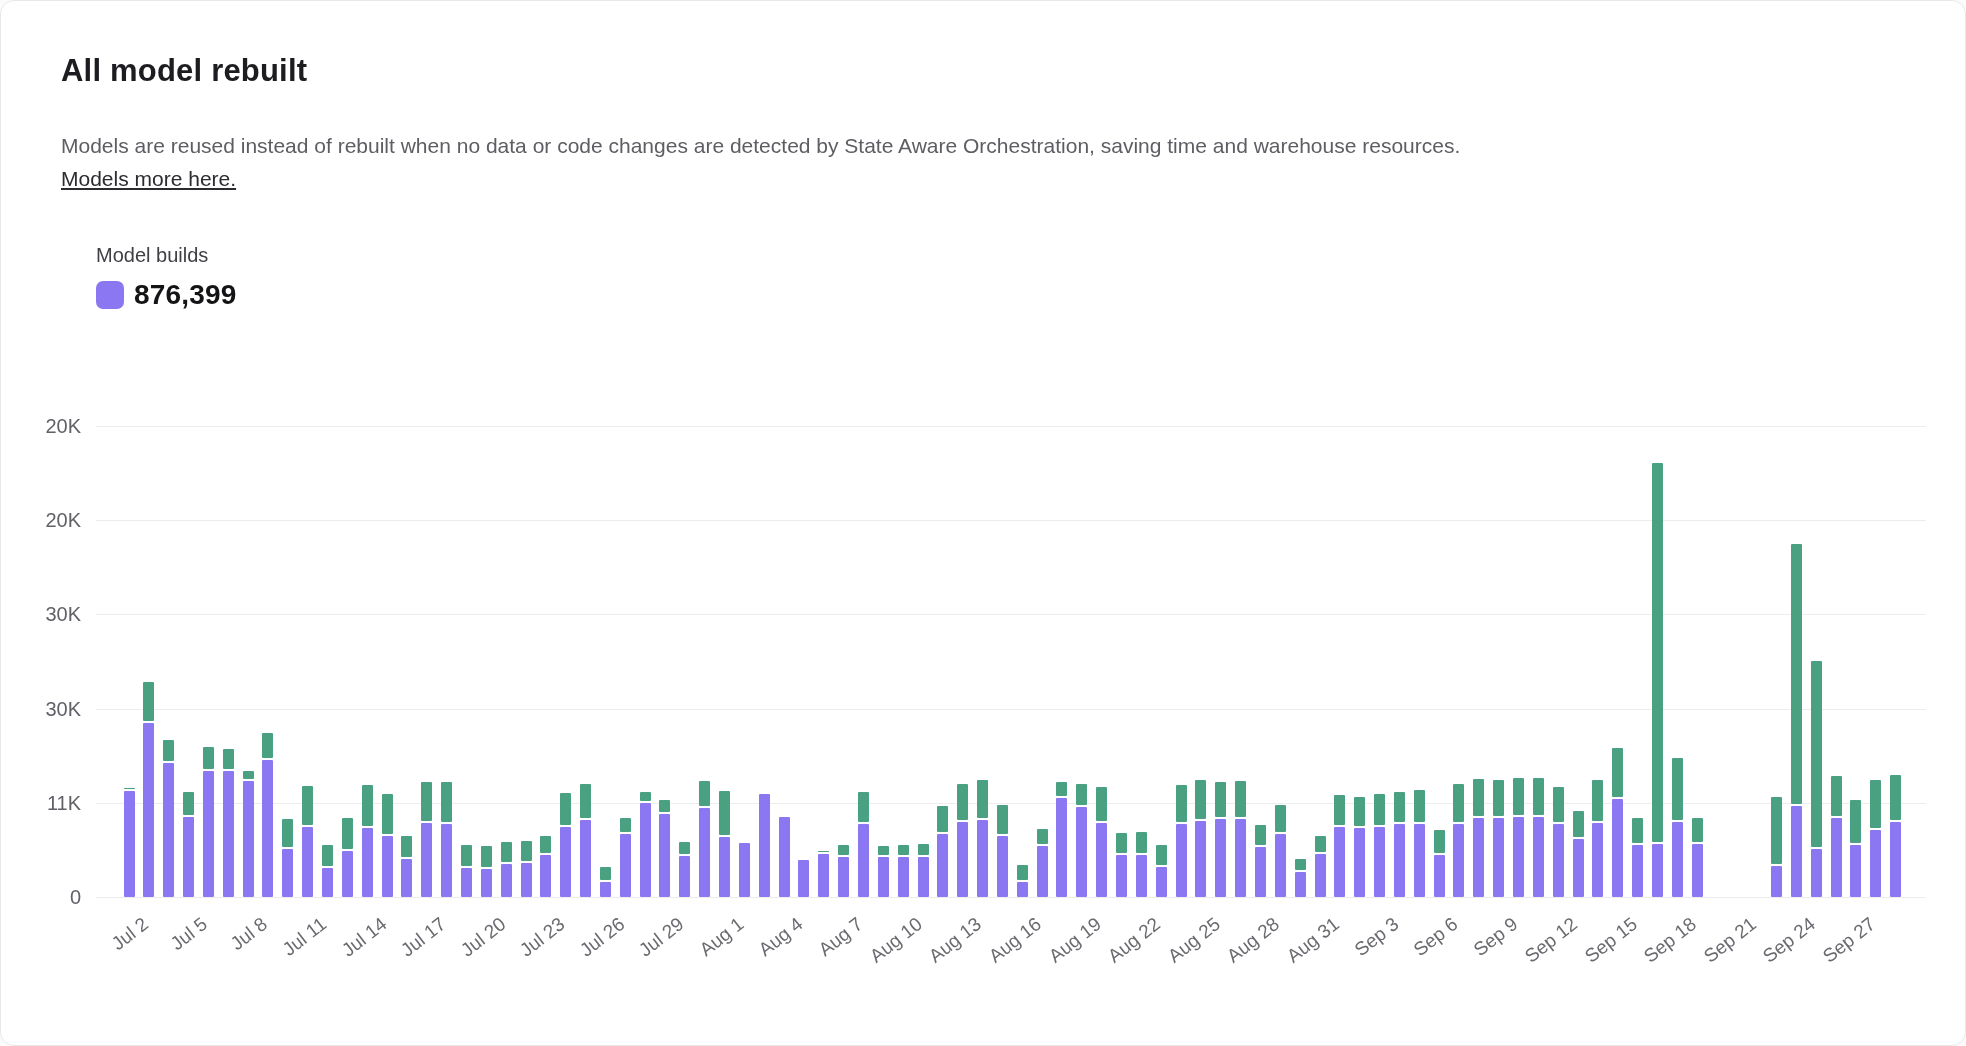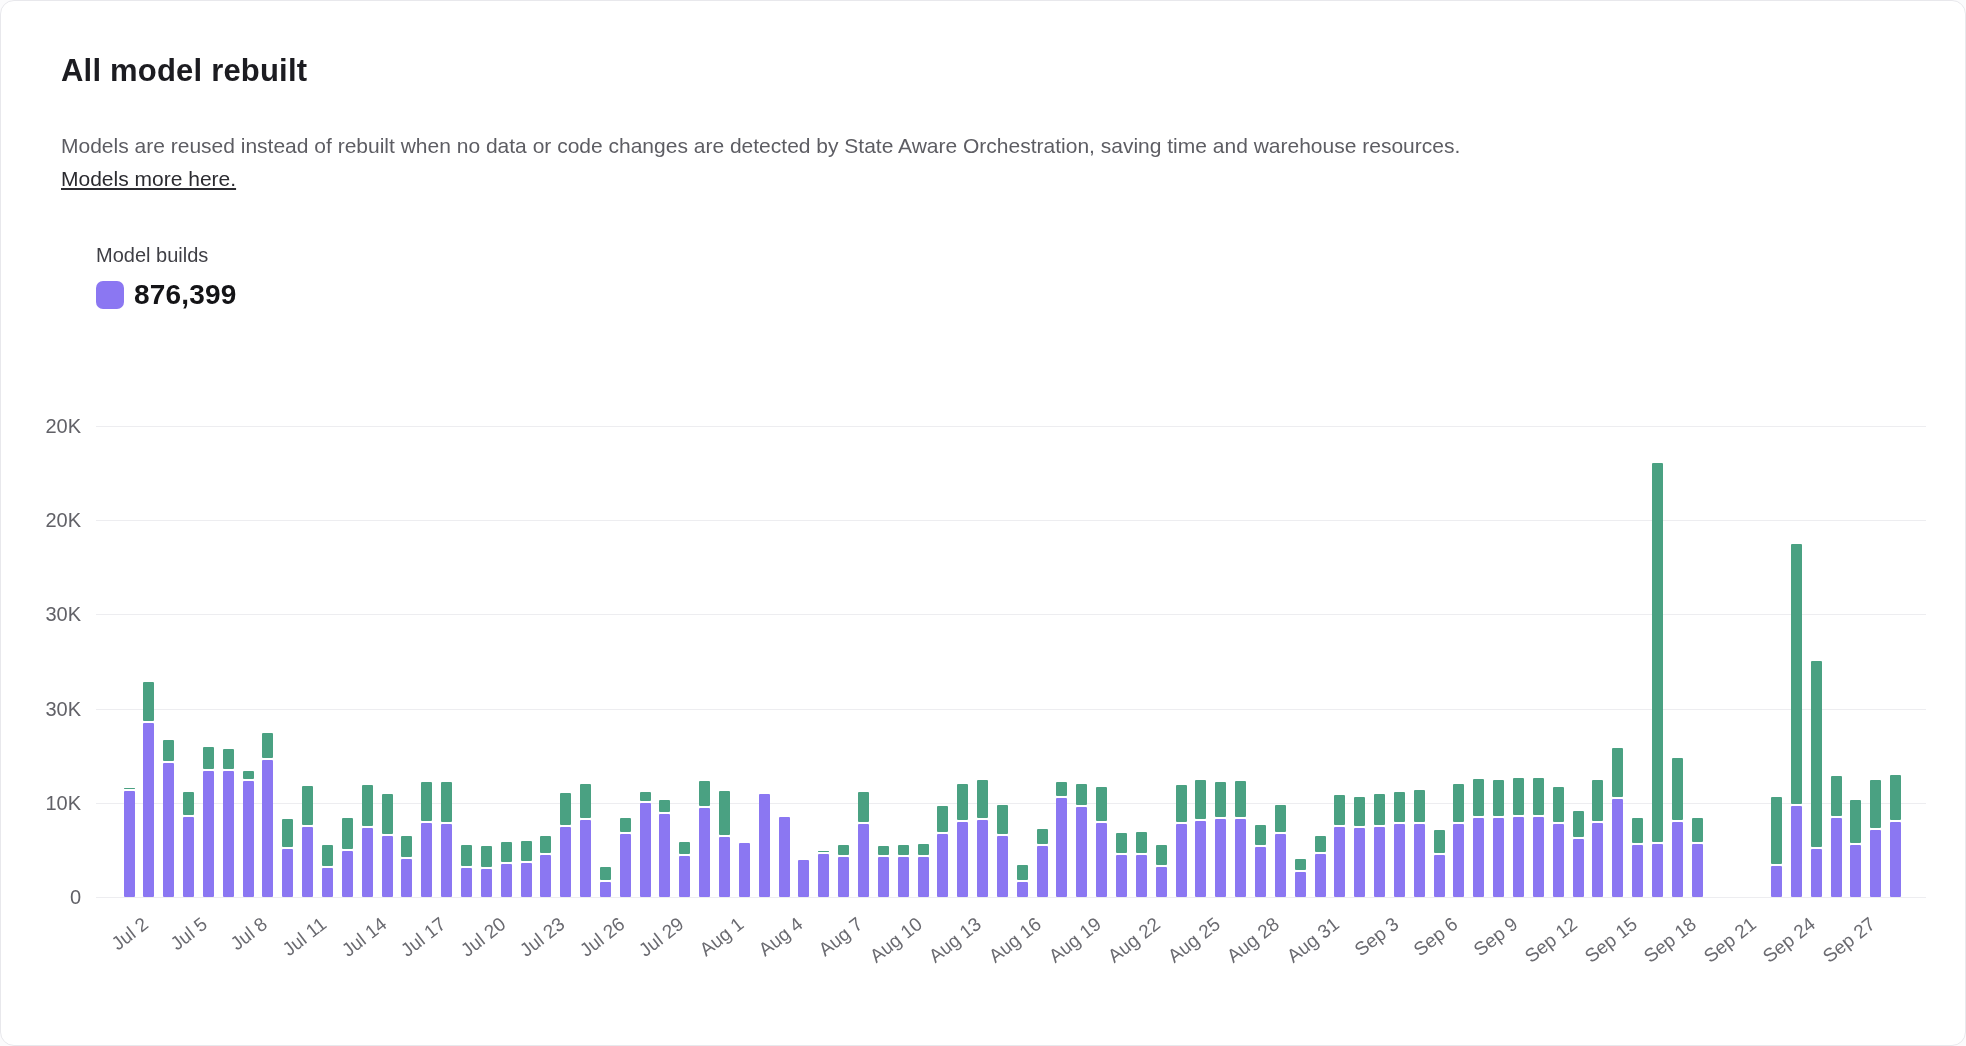--- a/index.html
+++ b/index.html
@@ -49,21 +49,21 @@
         <div class="legend-swatch" style="background: rgb(139, 119, 242);"></div>
         <div class="legend-value">876,399</div>
       </div>
     </div>
   </div>
 
   <div class="chart">
       <div class="gridline" style="top: 471px;"></div>
       <div class="ylabel" style="left: -85px; top: 471px;">0</div>
       <div class="gridline" style="top: 376.8px;"></div>
-      <div class="ylabel" style="left: -85px; top: 376.8px;">10K</div>
+      <div class="ylabel" style="left: -85px; top: 376.8px;">11K</div>
       <div class="gridline" style="top: 282.6px;"></div>
       <div class="ylabel" style="left: -85px; top: 282.6px;">30K</div>
       <div class="gridline" style="top: 188.4px;"></div>
       <div class="ylabel" style="left: -85px; top: 188.4px;">30K</div>
       <div class="gridline" style="top: 94.2px;"></div>
       <div class="ylabel" style="left: -85px; top: 94.2px;">20K</div>
       <div class="gridline" style="top: 0px;"></div>
       <div class="ylabel" style="left: -85px; top: 0px;">20K</div>
       <div class="bar-seg" title="Jul 2" style="left: 27.5px; bottom: 0px; height: 106.446px; background: rgb(139, 119, 242);"></div>
       <div class="bar-seg" title="Jul 2" style="left: 27.5px; bottom: 108.446px; height: 1px; background: rgb(74, 161, 130);"></div>

